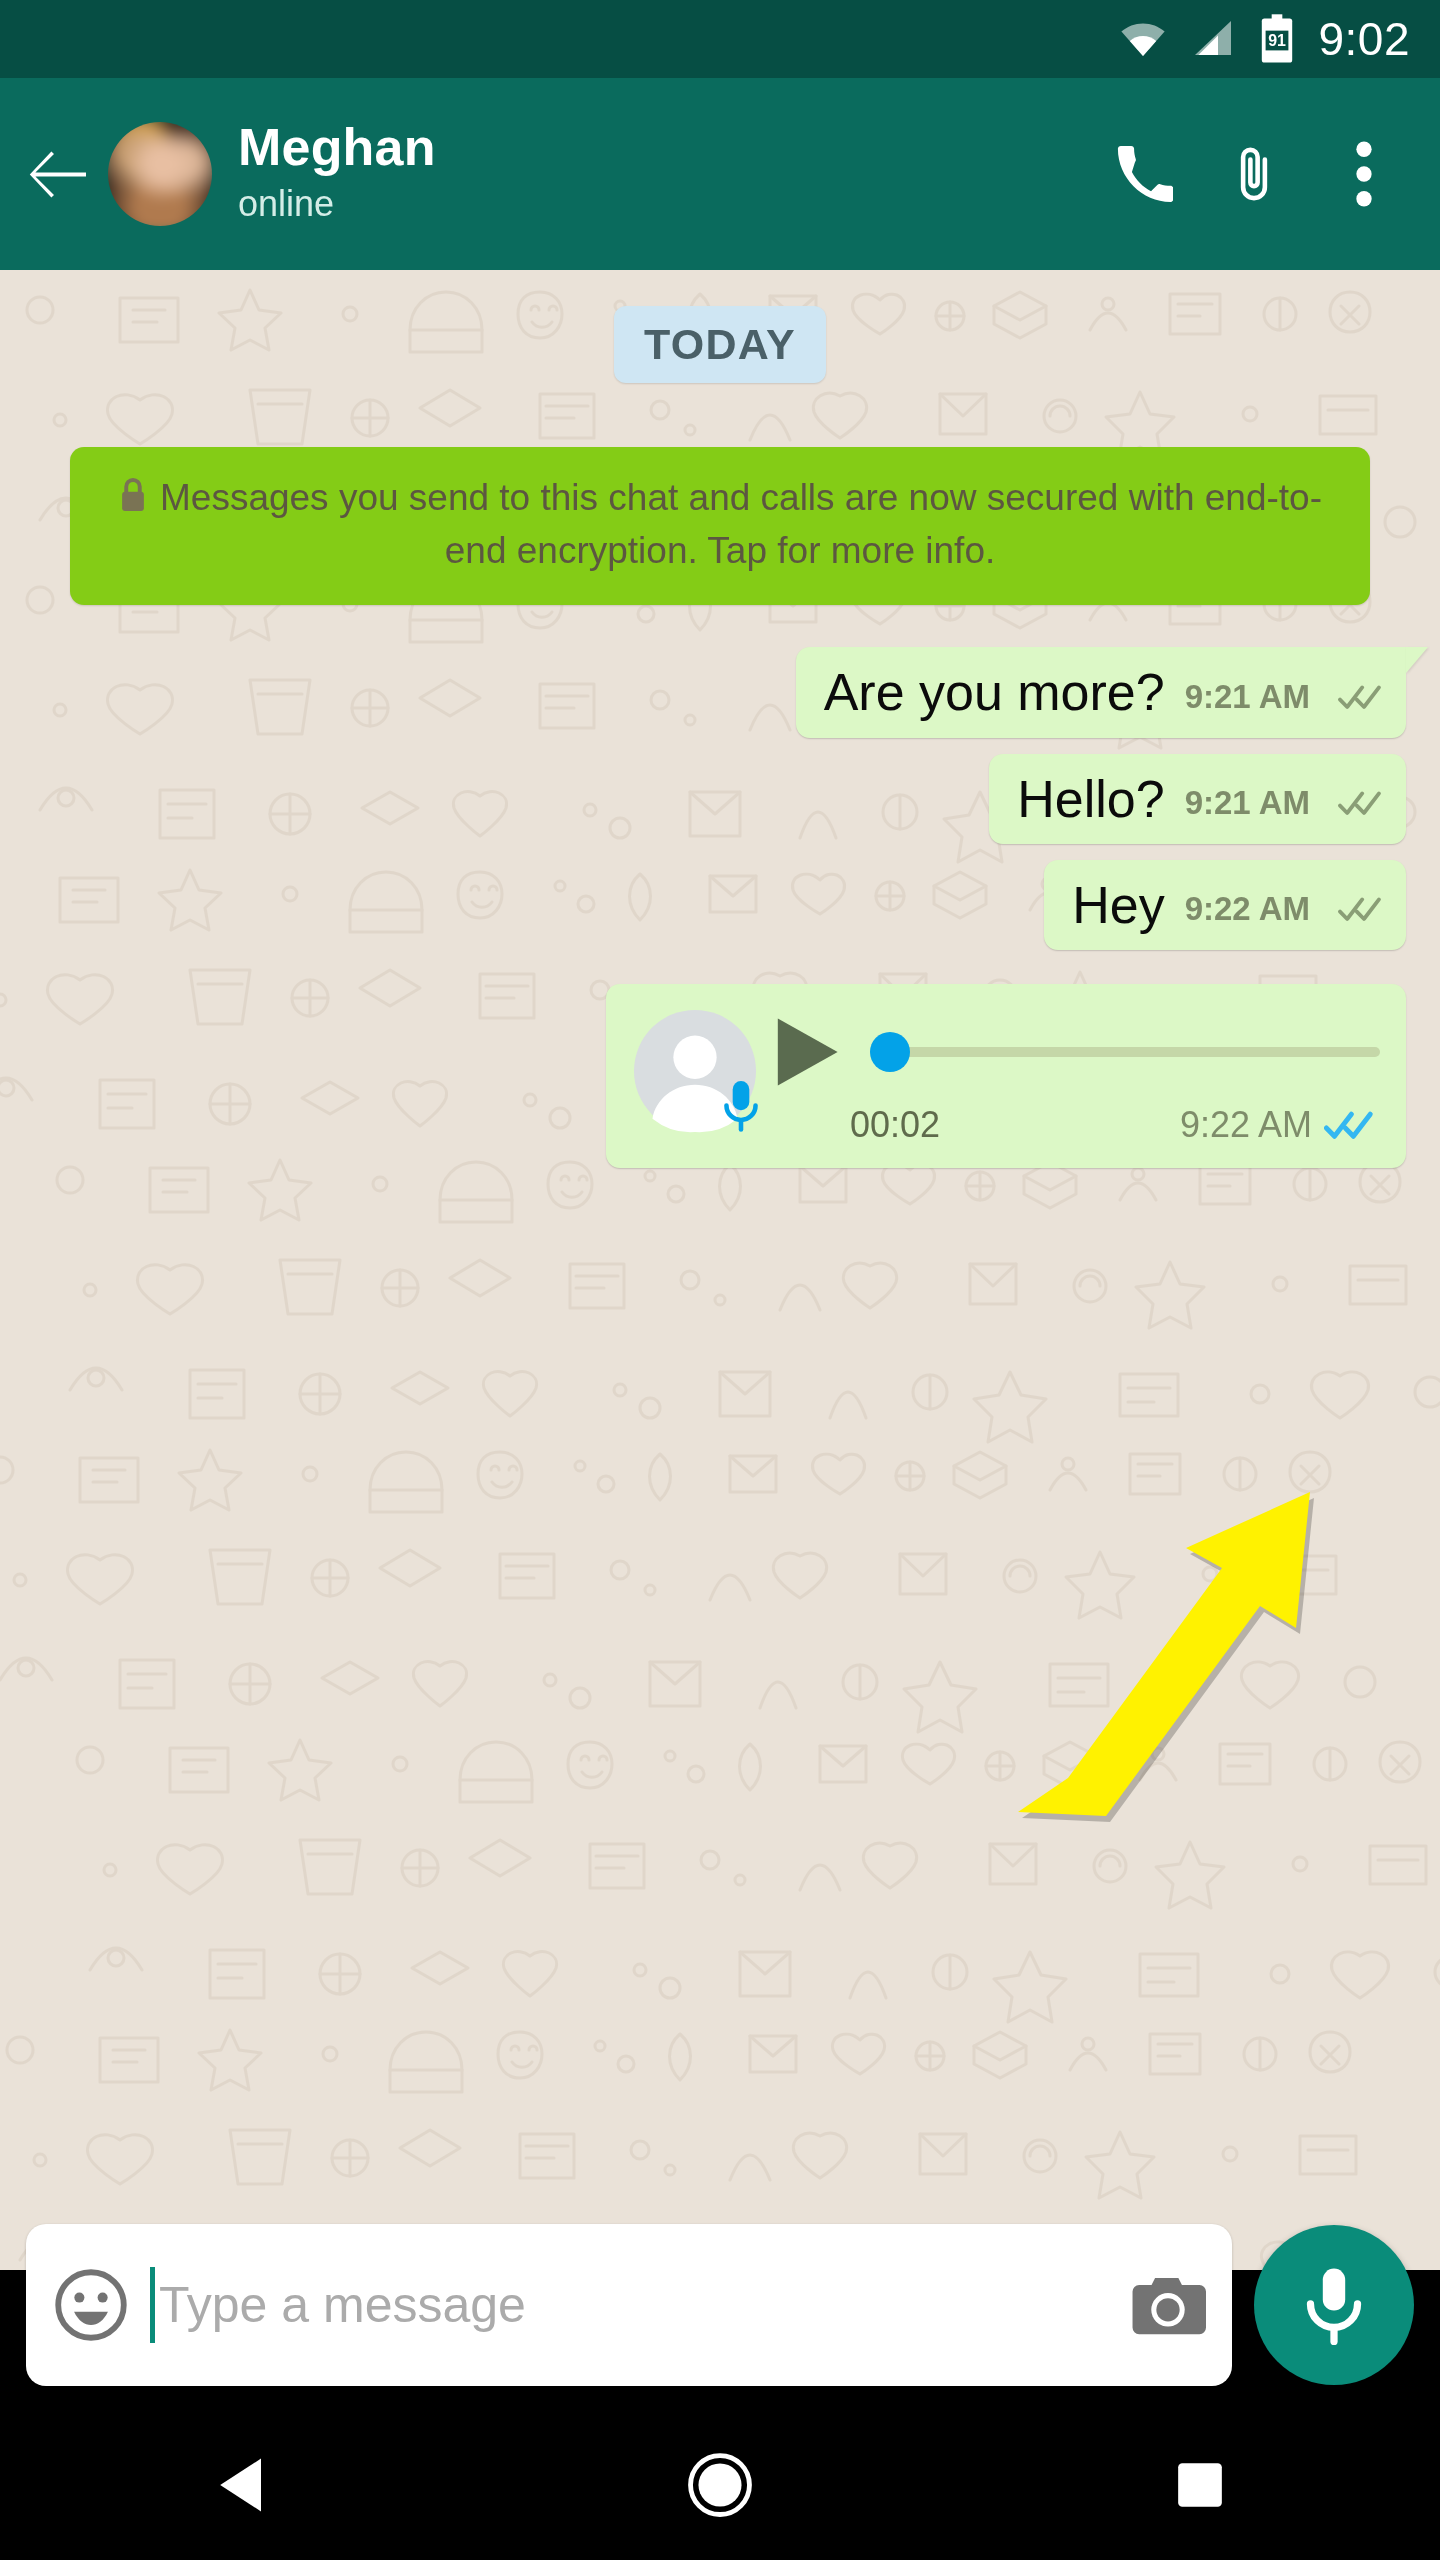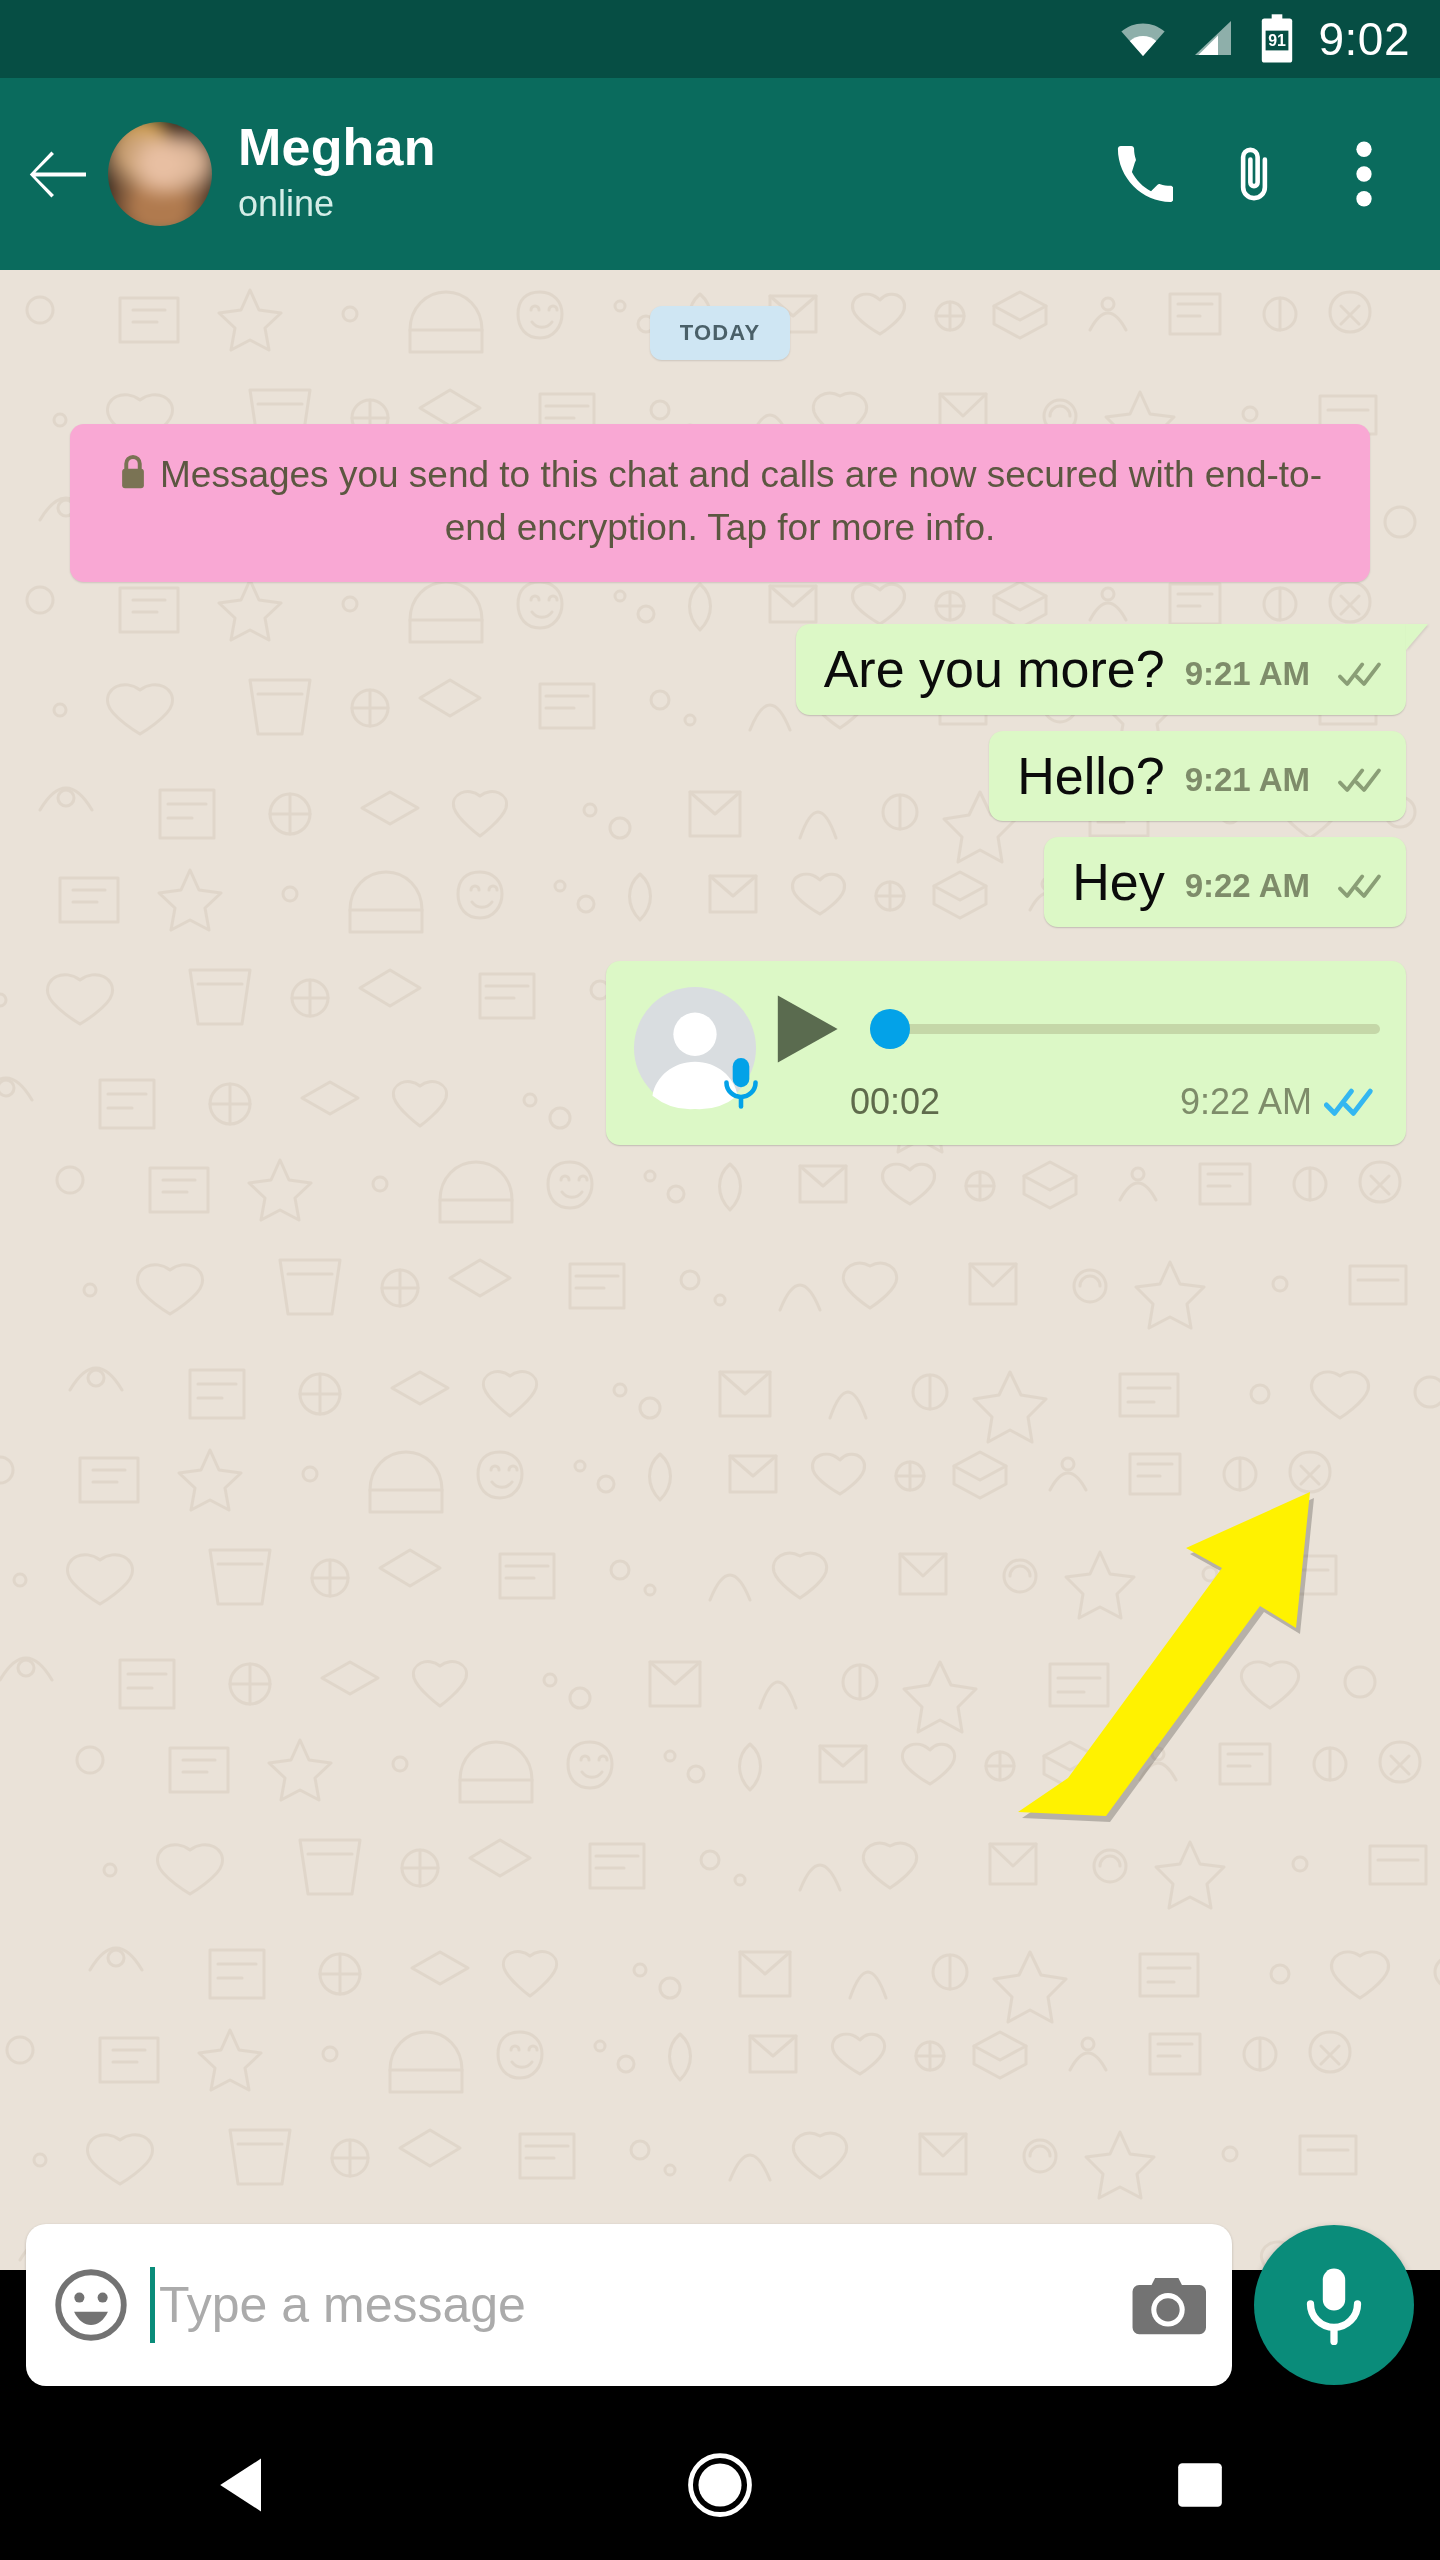--- a/index.html
+++ b/index.html
@@ -48,29 +48,29 @@
     position:absolute; top:270px; left:0; width:1440px; height:2000px;
     background-color:#EAE2D8; overflow:hidden;
   }
   .doodles{ position:absolute; inset:0; opacity:.5; }
 
   .chat-inner{ position:relative; width:100%; height:100%; padding:22px 0 0 0; }
 
   
   .date-row{ display:flex; justify-content:center; margin-top:14px; }
   .date-chip{
-    background:#CFE6F3; color:#4A6068; font-size:22px; font-weight:600;
+    background:#CFE6F3; color:#4A6068; font-size:43px; font-weight:600;
     letter-spacing:1.2px; padding:14px 30px; border-radius:12px;
     box-shadow:0 1px 2px rgba(0,0,0,.13);
   }
 
   
   .enc-row{ display:flex; justify-content:center; margin-top:64px; padding:0 48px; }
   .enc-note{
-    background:#f9a8d4; border-radius:14px; padding:26px 34px 30px;
+    background:#84cc16; border-radius:14px; padding:26px 34px 30px;
     box-shadow:0 1px 2px rgba(0,0,0,.13);
     color:#5C5741; font-size:37px; line-height:1.33; text-align:center;
     max-width:1300px;
   }
   .lock-ico{ display:inline-block; vertical-align:-4px; margin-right:12px; }
 
   
   .msg-row{ display:flex; justify-content:flex-end; padding:0 34px; margin-top:16px; }
   .msg-row.first{ margin-top:42px; }
   .bubble-out{

